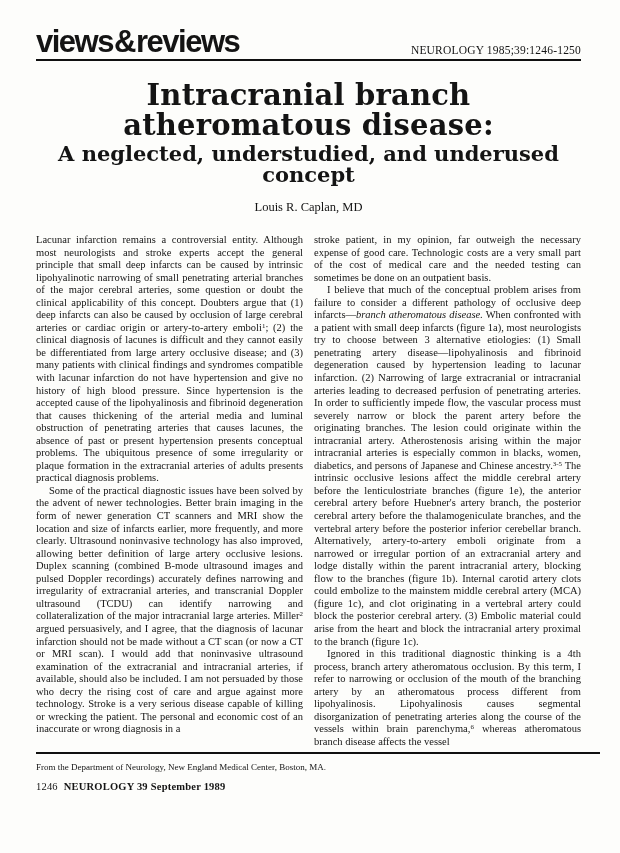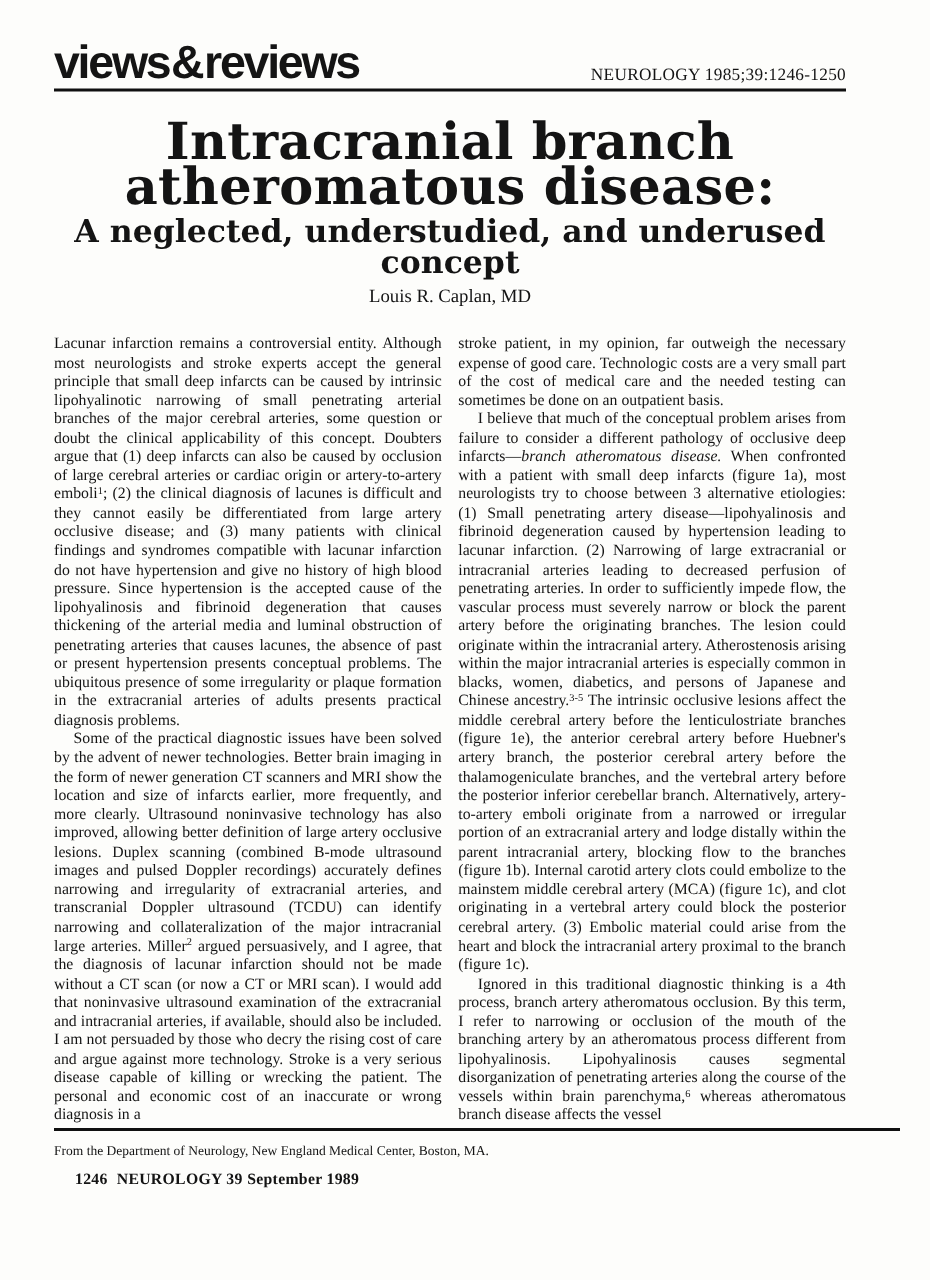--- a/index.html
+++ b/index.html
@@ -3,21 +3,21 @@
 <meta charset="utf-8">
 <style>
   html, body { margin: 0; padding: 0; background: #ffffff; }
   .page {
     position: relative;
     width: 620px;
     height: 853px;
     box-sizing: border-box;
     background: #fdfdfb;
     color: #141414;
-    padding: 26px 56px 0 36px;
+    padding: 26px 39px 0 36px;
     font-family: "Liberation Serif", "DejaVu Serif", serif;
     overflow: hidden;
   }
   .masthead {
     display: flex;
     justify-content: space-between;
     align-items: flex-end;
   }
   .brand {
     font-family: "Liberation Sans", "DejaVu Sans", sans-serif;
@@ -35,35 +35,35 @@
     letter-spacing: 0.2px;
   }
   .rule {
     height: 2px;
     background: #101010;
   }
   .title-block { text-align: center; margin-top: 19px; }
   .article-title {
     font-family: "DejaVu Serif", "Liberation Serif", serif;
     font-weight: 700;
-    font-size: 34px;
+    font-size: 29px;
     line-height: 30px;
     margin: 0;
     letter-spacing: 0.2px;
   }
   .article-subtitle {
     font-family: "DejaVu Serif", "Liberation Serif", serif;
     font-weight: 700;
     font-size: 21px;
     line-height: 21px;
     margin: 3px 0 0 0;
   }
   .author {
     font-size: 12.5px;
-    margin-top: 5px;
+    margin-top: 15px;
   }
   .columns {
     display: flex;
     gap: 11px;
     margin-top: 19px;
     height: 550px;
     overflow: hidden;
   }
   .col {
     flex: 1 1 0;
@@ -92,21 +92,21 @@
     line-height: 10.5px;
     margin: 0 0 4.6px 0;
     text-align: left;
   }
   .fn:first-of-type { margin-top: 8px; }
   .page-footer {
     margin: 8px 0 0 0;
     font-size: 10.5px;
     letter-spacing: 0.2px;
   }
-  .page-footer .pf-num { font-weight: 700; margin-right: 6px; margin-left: 14px; }
+  .page-footer .pf-num { font-weight: 400; margin-right: 6px; }
   .page-footer .pf-journal { font-weight: 700; margin-right: 3px; }
   .page-footer .pf-issue { font-weight: 700; }
 </style>
 </head>
 <body>
 
 <div class="page">
 
   <div class="masthead">
     <div class="brand">views &amp; reviews</div>

